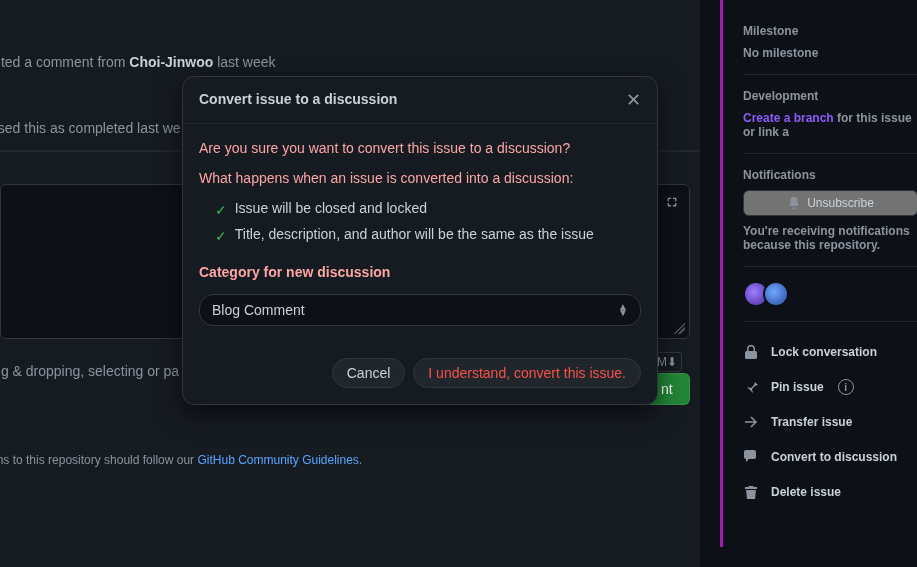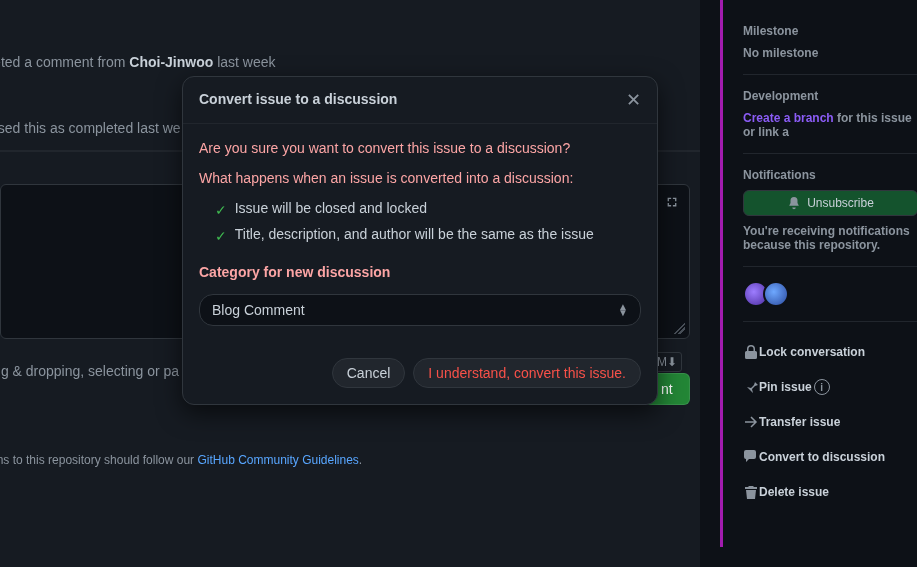--- a/index.html
+++ b/index.html
@@ -94,32 +94,32 @@
       padding-top: 24px;
       font-size: 12px;
     }
     .side-section { padding-bottom: 14px; margin-bottom: 14px; border-bottom: 1px solid #21262d; }
     .side-heading { color: #8b949e; font-weight: 600; font-size: 12px; margin-bottom: 8px; }
     .side-text { color: #8b949e; font-size: 12px; font-weight: bold; }
     .side-link { color: #8b5cf6; text-decoration: none; }
     .unsub-btn {
       display: flex; align-items:center; justify-content:center;
       gap:6px;
-      background: #14532d;
+      background: #737373;
       border: 1px solid #30363d;
       color: #c9d1d9;
       border-radius: 6px;
       padding: 5px 16px;
       font-size: 12px;
       margin: 8px 0;
       width: 175px;
     }
     .actions-list { list-style:none; }
     .actions-list li { padding: 8px 0; }
-    .action-link { color:#c9d1d9; font-weight:600; font-size:12px; display:inline-flex; align-items:center; gap:0; cursor:pointer;}
+    .action-link { color:#c9d1d9; font-weight:600; font-size:12px; display:inline-flex; align-items:center; gap:12px; cursor:pointer;}
     .action-link svg { fill:#8b949e; }
 
     .avatars { display:flex; gap:-4px; margin-top:6px;}
     .avatar { width:26px; height:26px; border-radius:50%; border:2px solid #0d1117; margin-left:-6px;}
     .avatar:first-child{margin-left:0;}
     .av1 { background: radial-gradient(circle at 40% 40%, #9d7dff, #4a2b9e); }
     .av2 { background: radial-gradient(circle at 40% 40%, #6ea8ff, #2b4a9e); }
 
     
     .modal {

